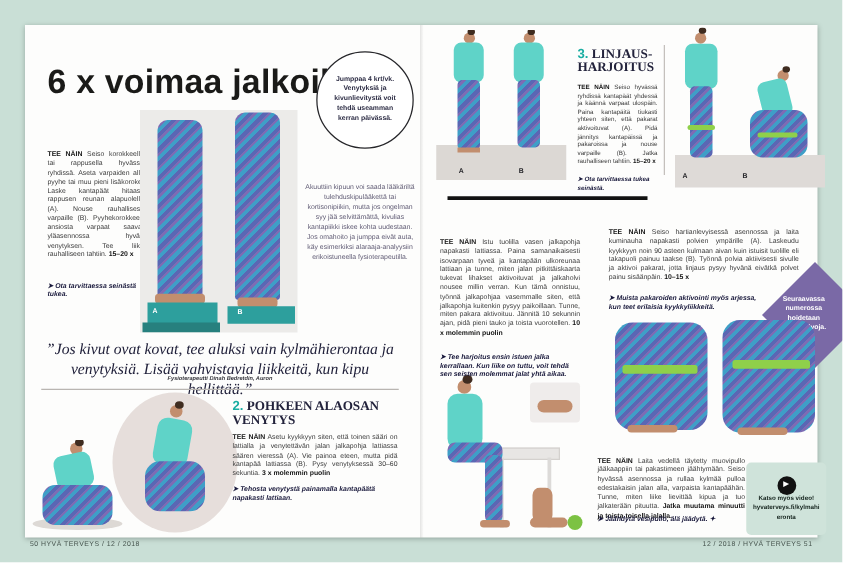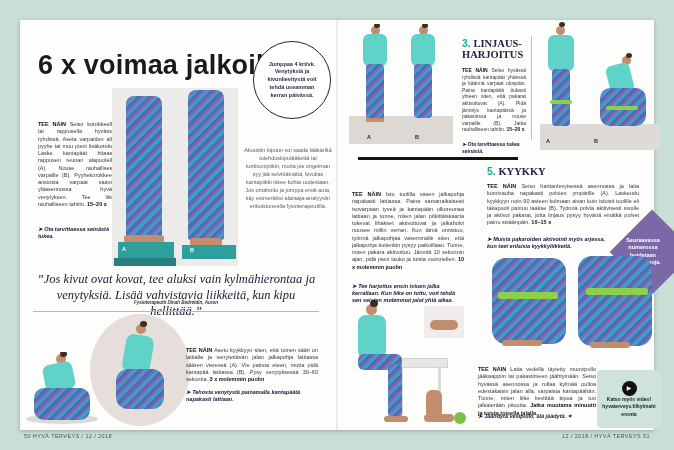--- a/index.html
+++ b/index.html
@@ -87,20 +87,24 @@
     <div class="abs legging" style="left:14px;top:36px;width:56px;height:32px;border-radius:10px;"></div>
   </div>
 
   <div class="photo" style="left:90px;top:314px;width:100px;height:112px;border-radius:50%;background:#e6dedb;">
     <div class="abs skin" style="left:46px;top:10px;width:10px;height:10px;border-radius:50%;"></div>
     <div class="abs hair" style="left:50px;top:7px;width:7px;height:6px;"></div>
     <div class="abs teal-top" style="left:34px;top:21px;width:28px;height:38px;border-radius:8px;transform:rotate(10deg);"></div>
     <div class="abs legging" style="left:26px;top:55px;width:48px;height:40px;border-radius:12px;"></div>
   </div>
 
+  <div class="abs sec-head" style="left:186px;top:320px;width:132px;font-size:10.5px;">
+    <span class="sec-num">2.</span>
+    <span>POHKEEN ALAOSAN VENYTYS</span>
+  </div>
   <div class="abs small" style="left:186px;top:347px;width:132px;">
     <span class="lead">TEE NÄIN</span>
     <span>Asetu kyykkyyn siten, että toinen sääri on lattialla ja venytettävän jalan jalkapohja lattiassa säären vieressä (A). Vie painoa eteen, mutta pidä kantapää lattiassa (B). Pysy venytyksessä 30–60 sekuntia.</span>
     <span class="reps">3 x molemmin puolin</span>
   </div>
   <div class="abs tip" style="left:186px;top:389px;width:130px;">➤ Tehosta venytystä painamalla kantapäätä napakasti lattiaan.</div>
 
   <div class="photo" style="left:332px;top:300px;width:136px;height:128px;">
     <div class="abs" style="left:92px;top:6px;width:40px;height:32px;background:#efeceb;border-radius:3px;">
       <div class="abs skin" style="left:6px;top:14px;width:28px;height:10px;border-radius:5px;"></div>
@@ -160,24 +164,20 @@
     <div class="abs label-ab" style="left:56px;top:116px;">B</div>
   </div>
 
   <div class="abs small" style="left:352px;top:191px;width:112px;">
     <span class="lead">TEE NÄIN</span>
     <span>Istu tuolilla vasen jalkapohja napakasti lattiassa. Paina samanaikaisesti isovarpaan tyveä ja kantapään ulkoreunaa lattiaan ja tunne, miten jalan pitkittäiskaarta tukevat lihakset aktivoituvat ja jalkaholvi nousee millin verran. Kun tämä onnistuu, työnnä jalkapohjaa vasemmalle siten, että jalkapohja kuitenkin pysyy paikoillaan. Tunne, miten pakara aktivoituu. Jännitä 10 sekunnin ajan, pidä pieni tauko ja toista vuorotellen.</span>
     <span class="reps">10 x molemmin puolin</span>
   </div>
   <div class="abs tip" style="left:352px;top:283px;width:112px;">➤ Tee harjoitus ensin istuen jalka kerrallaan. Kun liike on tuttu, voit tehdä sen seisten molemmat jalat yhtä aikaa.</div>
 
-  <div class="abs sec-head" style="left:487px;top:166px;width:120px;font-size:10.5px;">
-    <span class="sec-num">5.</span>
-    <span>KYYKKY</span>
-  </div>
   <div class="abs small" style="left:487px;top:183px;width:152px;">
     <span class="lead">TEE NÄIN</span>
     <span>Seiso hartianlevyisessä asennossa ja laita kuminauha napakasti polvien ympärille (A). Laskeudu kyykkyyn noin 90 asteen kulmaan aivan kuin istuisit tuolille eli takapuoli painuu taakse (B). Työnnä polvia aktiivisesti sivulle ja aktivoi pakarat, jotta linjaus pysyy hyvänä eivätkä polvet painu sisäänpäin.</span>
     <span class="reps">10–15 x</span>
   </div>
   <div class="abs tip" style="left:487px;top:236px;width:126px;">➤ Muista pakaroiden aktivointi myös arjessa, kun teet erilaisia kyykkyliikkeitä.</div>
 
   <div class="abs banner-diamond" style="left:622px;top:222px;width:60px;height:60px;"></div>
   <div class="abs banner-text" style="left:616px;top:237px;width:54px;">Seuraavassa numerossa hoidetaan nilkkavaivoja.</div>
 

